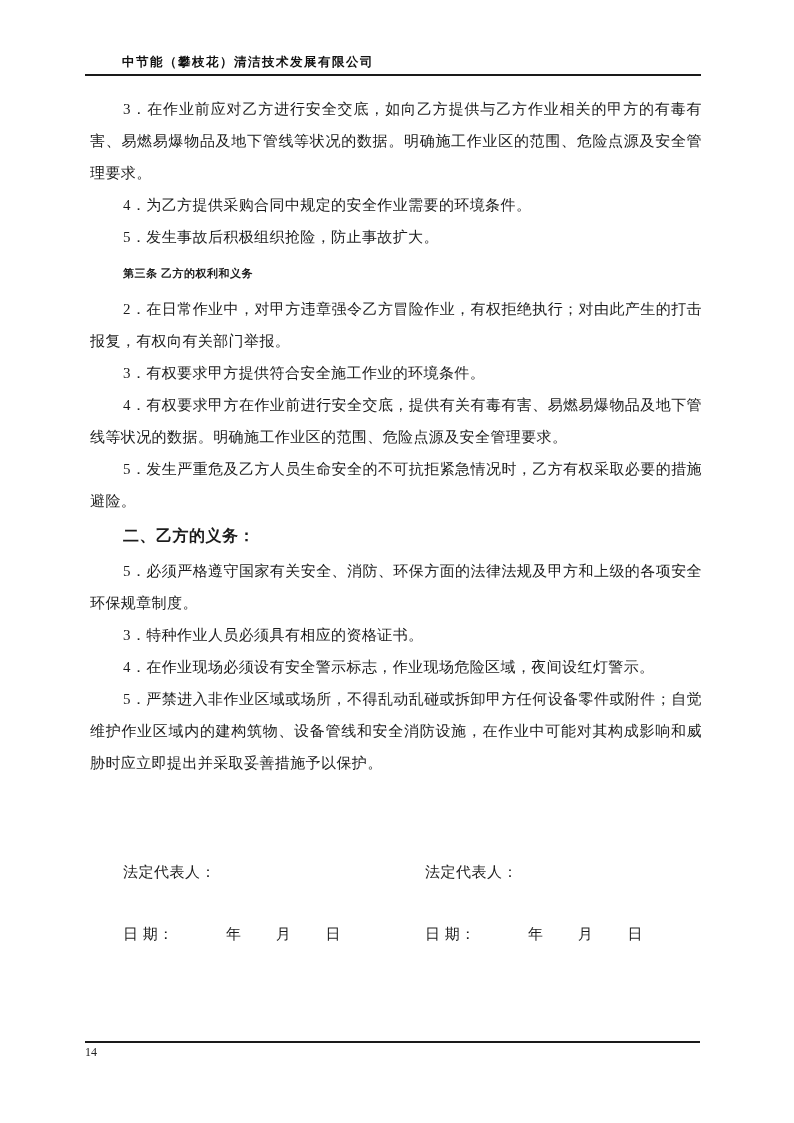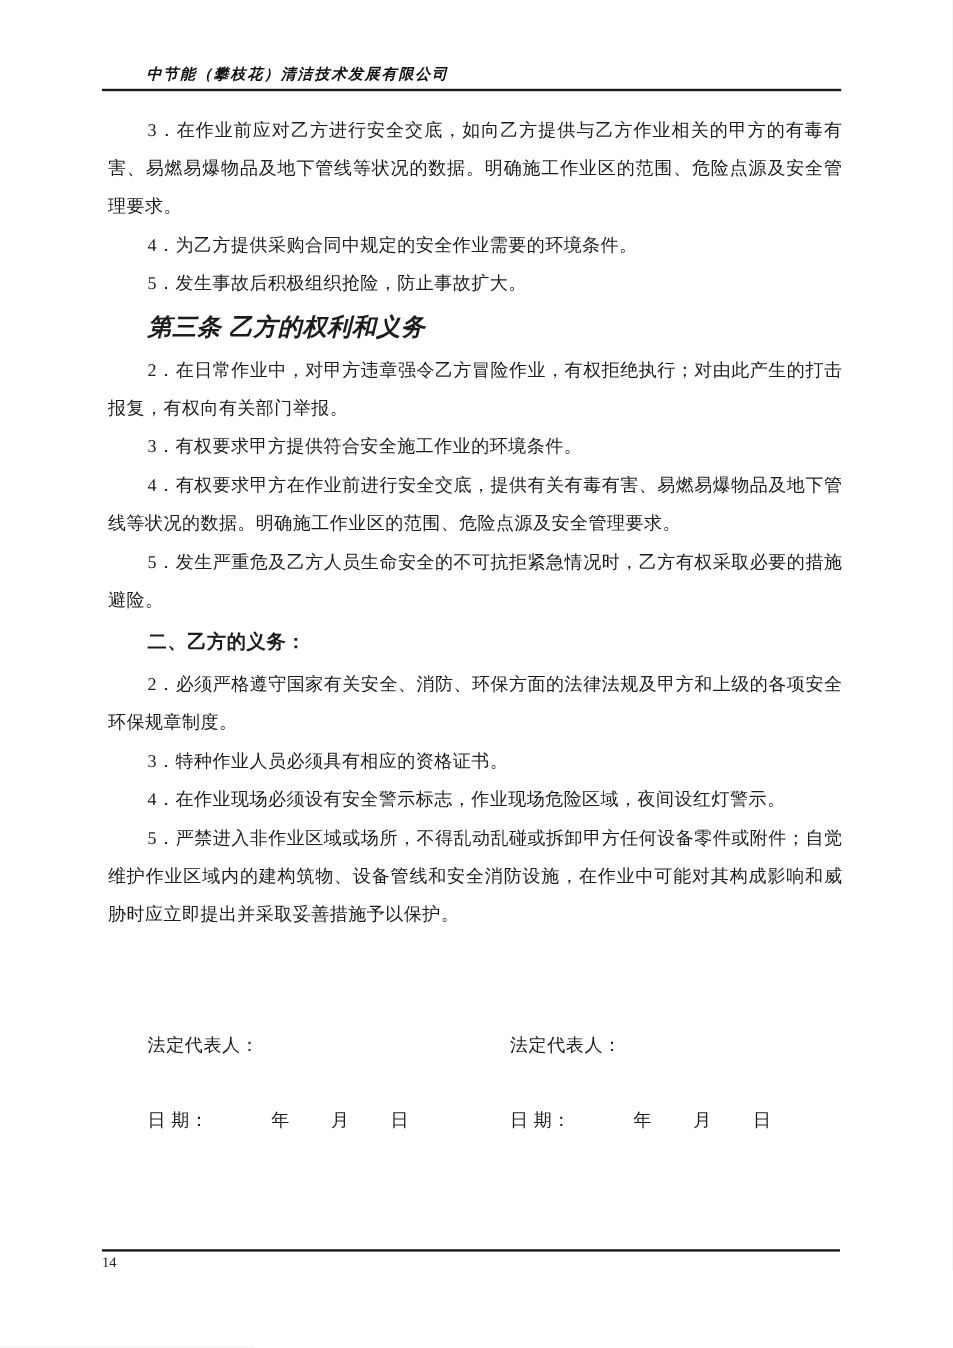--- a/index.html
+++ b/index.html
@@ -20,21 +20,20 @@
     left: 85px;
     top: 54px;
     width: 616px;
     border-bottom: 2px solid #1a1a1a;
     padding-bottom: 3px;
   }
   .company-name {
     display: block;
     padding-left: 37px;
     font-family: "Liberation Serif", "DejaVu Serif", serif;
-    font-style: italic;
     font-weight: bold;
     font-size: 12.5px;
     letter-spacing: 1.5px;
     color: #111111;
     white-space: nowrap;
   }
 
   
   .doc-body {
     position: absolute;
@@ -47,25 +46,24 @@
   }
   .doc-body p { margin: 0; }
   .para {
     line-height: 32px;
     text-indent: 33px;
     letter-spacing: 0.4px;
   }
   .heading1 {
     font-family: "Liberation Sans", "DejaVu Sans", sans-serif;
     font-weight: bold;
-    font-size: 20px;
+    font-size: 11px;
     line-height: 40px;
     text-indent: 33px;
     letter-spacing: 0.5px;
-    font-style: italic;
   }
   .heading2 {
     font-family: "Liberation Sans", "DejaVu Sans", sans-serif;
     font-weight: bold;
     font-size: 16px;
     line-height: 38px;
     text-indent: 33px;
     letter-spacing: 0.5px;
   }
 
@@ -119,21 +117,21 @@
   <div class="doc-body">
       <p class="para">3．在作业前应对乙方进行安全交底，如向乙方提供与乙方作业相关的甲方的有毒有害、易燃易爆物品及地下管线等状况的数据。明确施工作业区的范围、危险点源及安全管理要求。</p>
       <p class="para">4．为乙方提供采购合同中规定的安全作业需要的环境条件。</p>
       <p class="para">5．发生事故后积极组织抢险，防止事故扩大。</p>
       <p class="heading1">第三条 乙方的权利和义务</p>
       <p class="para">2．在日常作业中，对甲方违章强令乙方冒险作业，有权拒绝执行；对由此产生的打击报复，有权向有关部门举报。</p>
       <p class="para">3．有权要求甲方提供符合安全施工作业的环境条件。</p>
       <p class="para">4．有权要求甲方在作业前进行安全交底，提供有关有毒有害、易燃易爆物品及地下管线等状况的数据。明确施工作业区的范围、危险点源及安全管理要求。</p>
       <p class="para">5．发生严重危及乙方人员生命安全的不可抗拒紧急情况时，乙方有权采取必要的措施避险。</p>
       <p class="heading2">二、乙方的义务：</p>
-      <p class="para">2．必须严格遵守国家有关安全、消防、环保方面的法律法规及甲方和上级的各项安全环保规章制度。</p>
+      <p class="para">5．必须严格遵守国家有关安全、消防、环保方面的法律法规及甲方和上级的各项安全环保规章制度。</p>
       <p class="para">3．特种作业人员必须具有相应的资格证书。</p>
       <p class="para">4．在作业现场必须设有安全警示标志，作业现场危险区域，夜间设红灯警示。</p>
       <p class="para">5．严禁进入非作业区域或场所，不得乱动乱碰或拆卸甲方任何设备零件或附件；自觉维护作业区域内的建构筑物、设备管线和安全消防设施，在作业中可能对其构成影响和威胁时应立即提出并采取妥善措施予以保护。</p>
     </div>
 
   <div class="signature">
     <div class="sig-row">
       <span>法定代表人：</span>
       <span>法定代表人：</span>
     </div>

